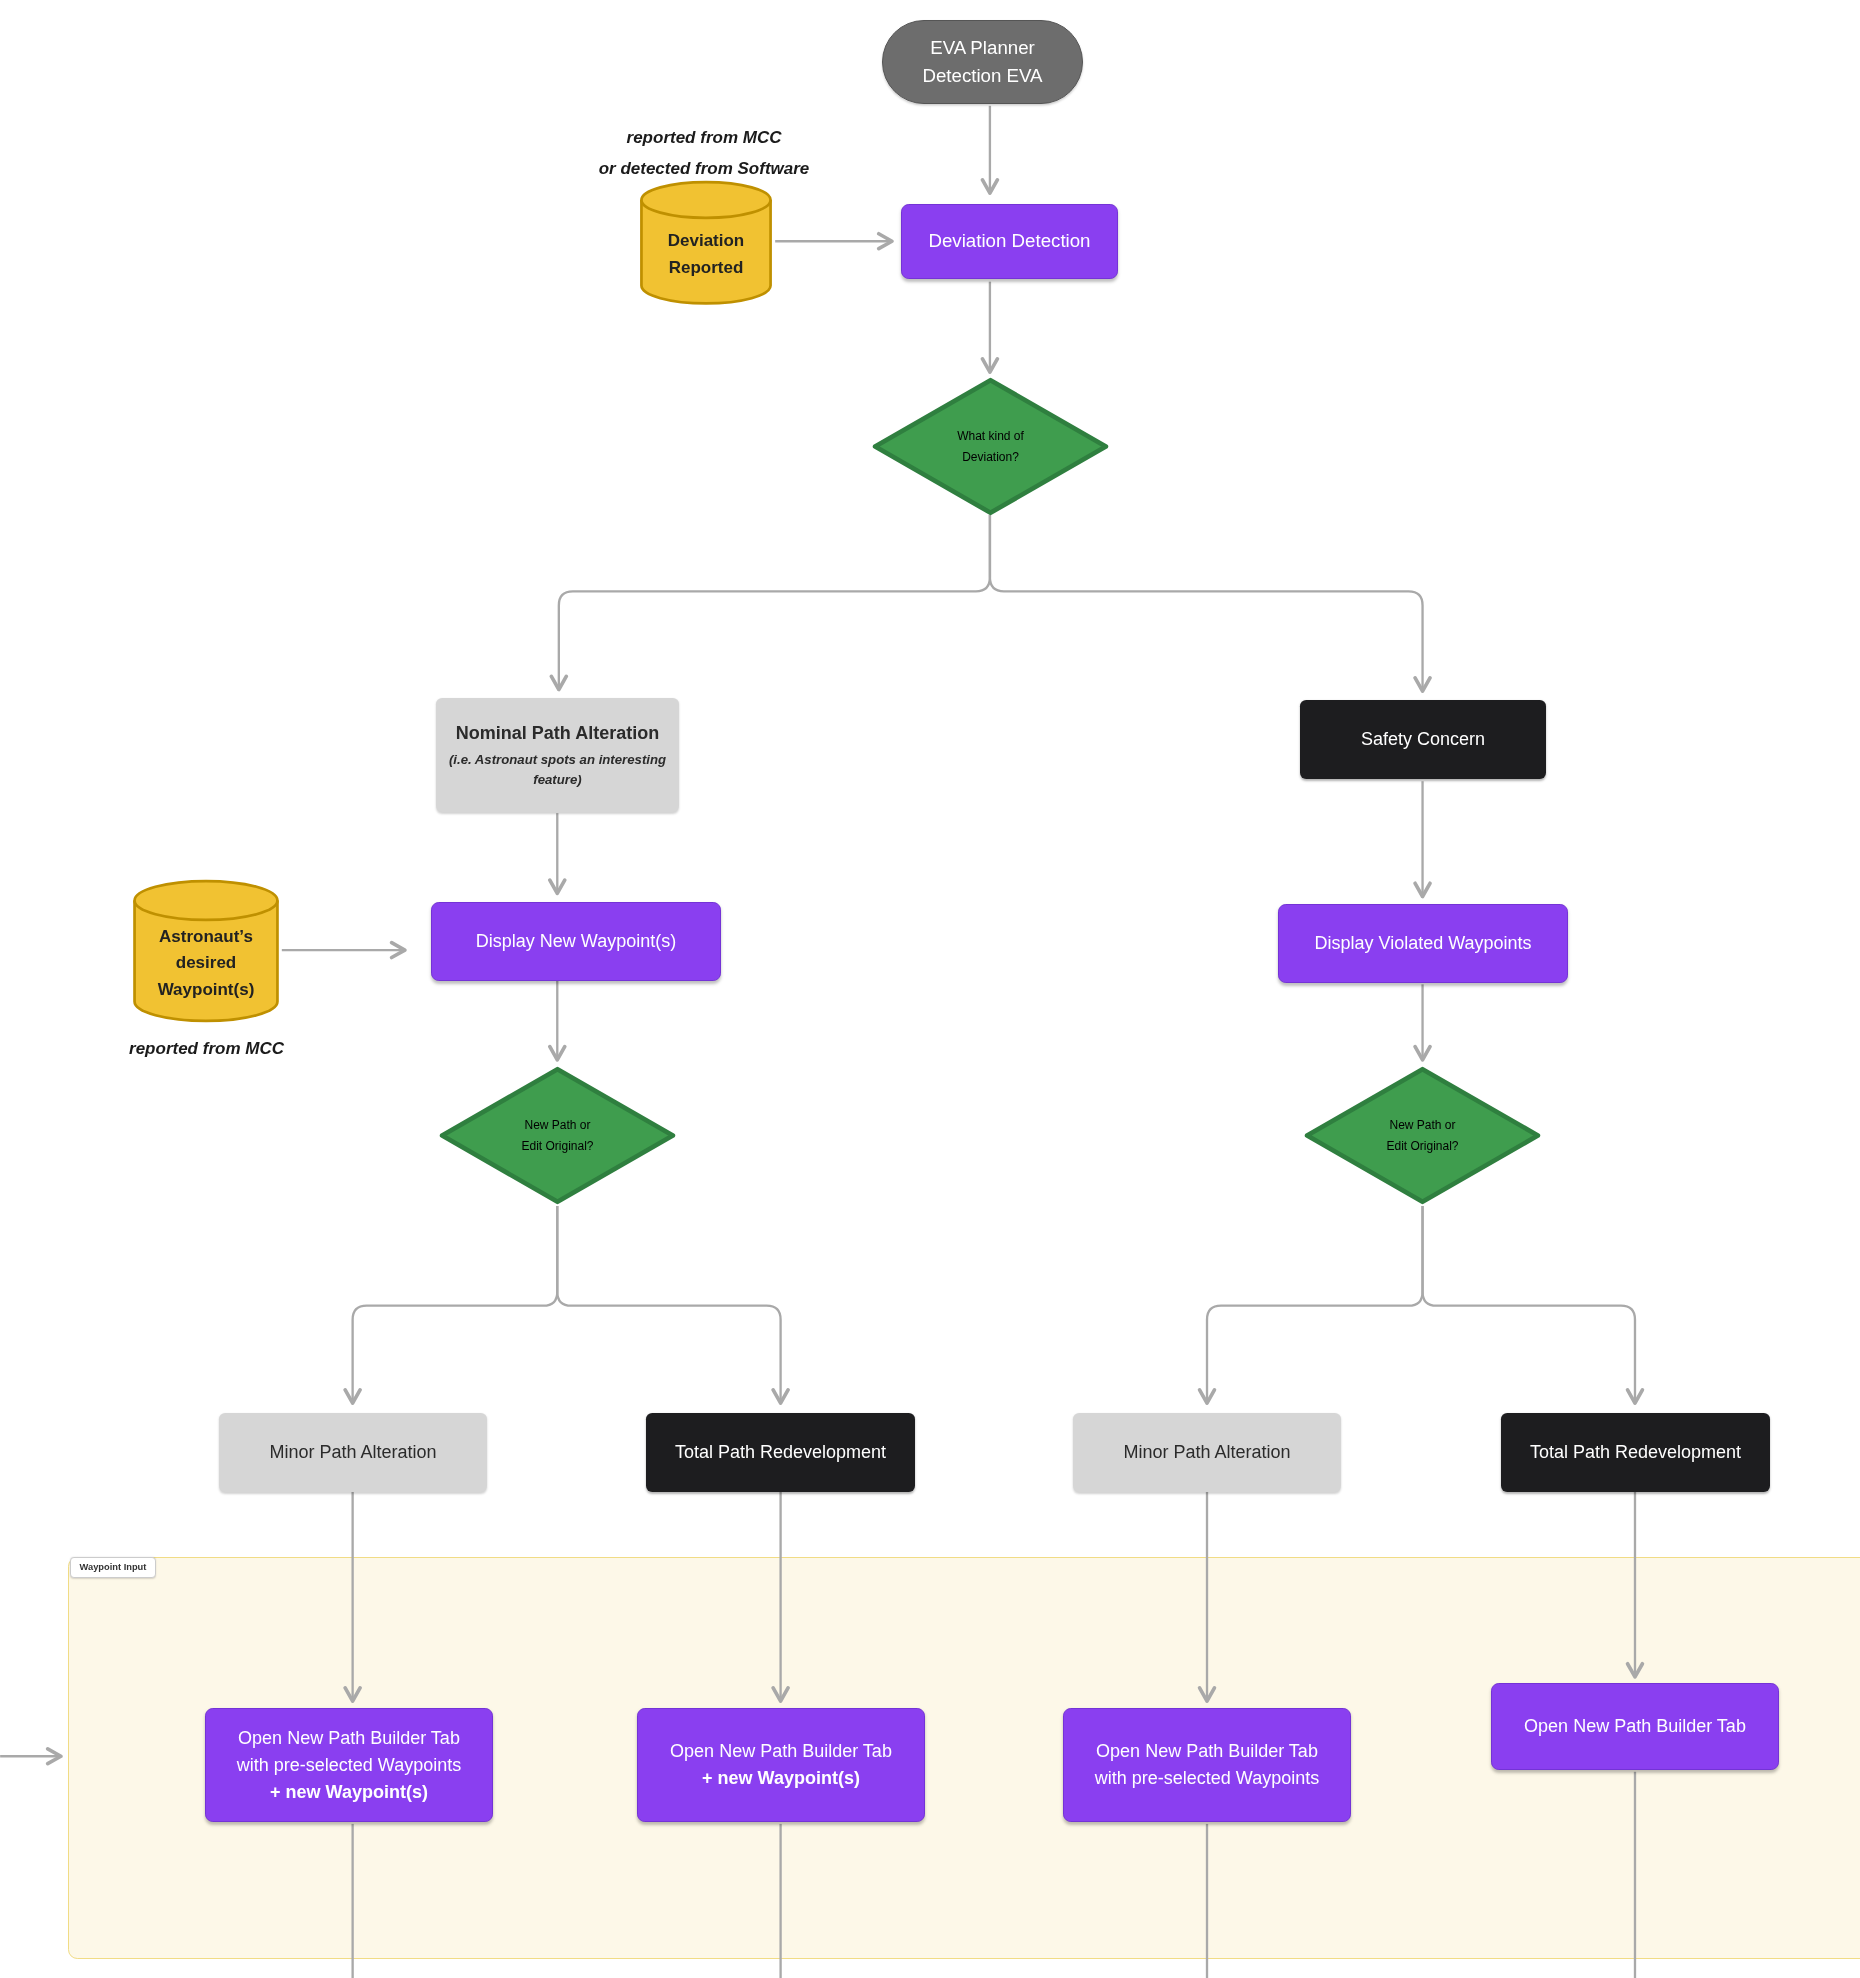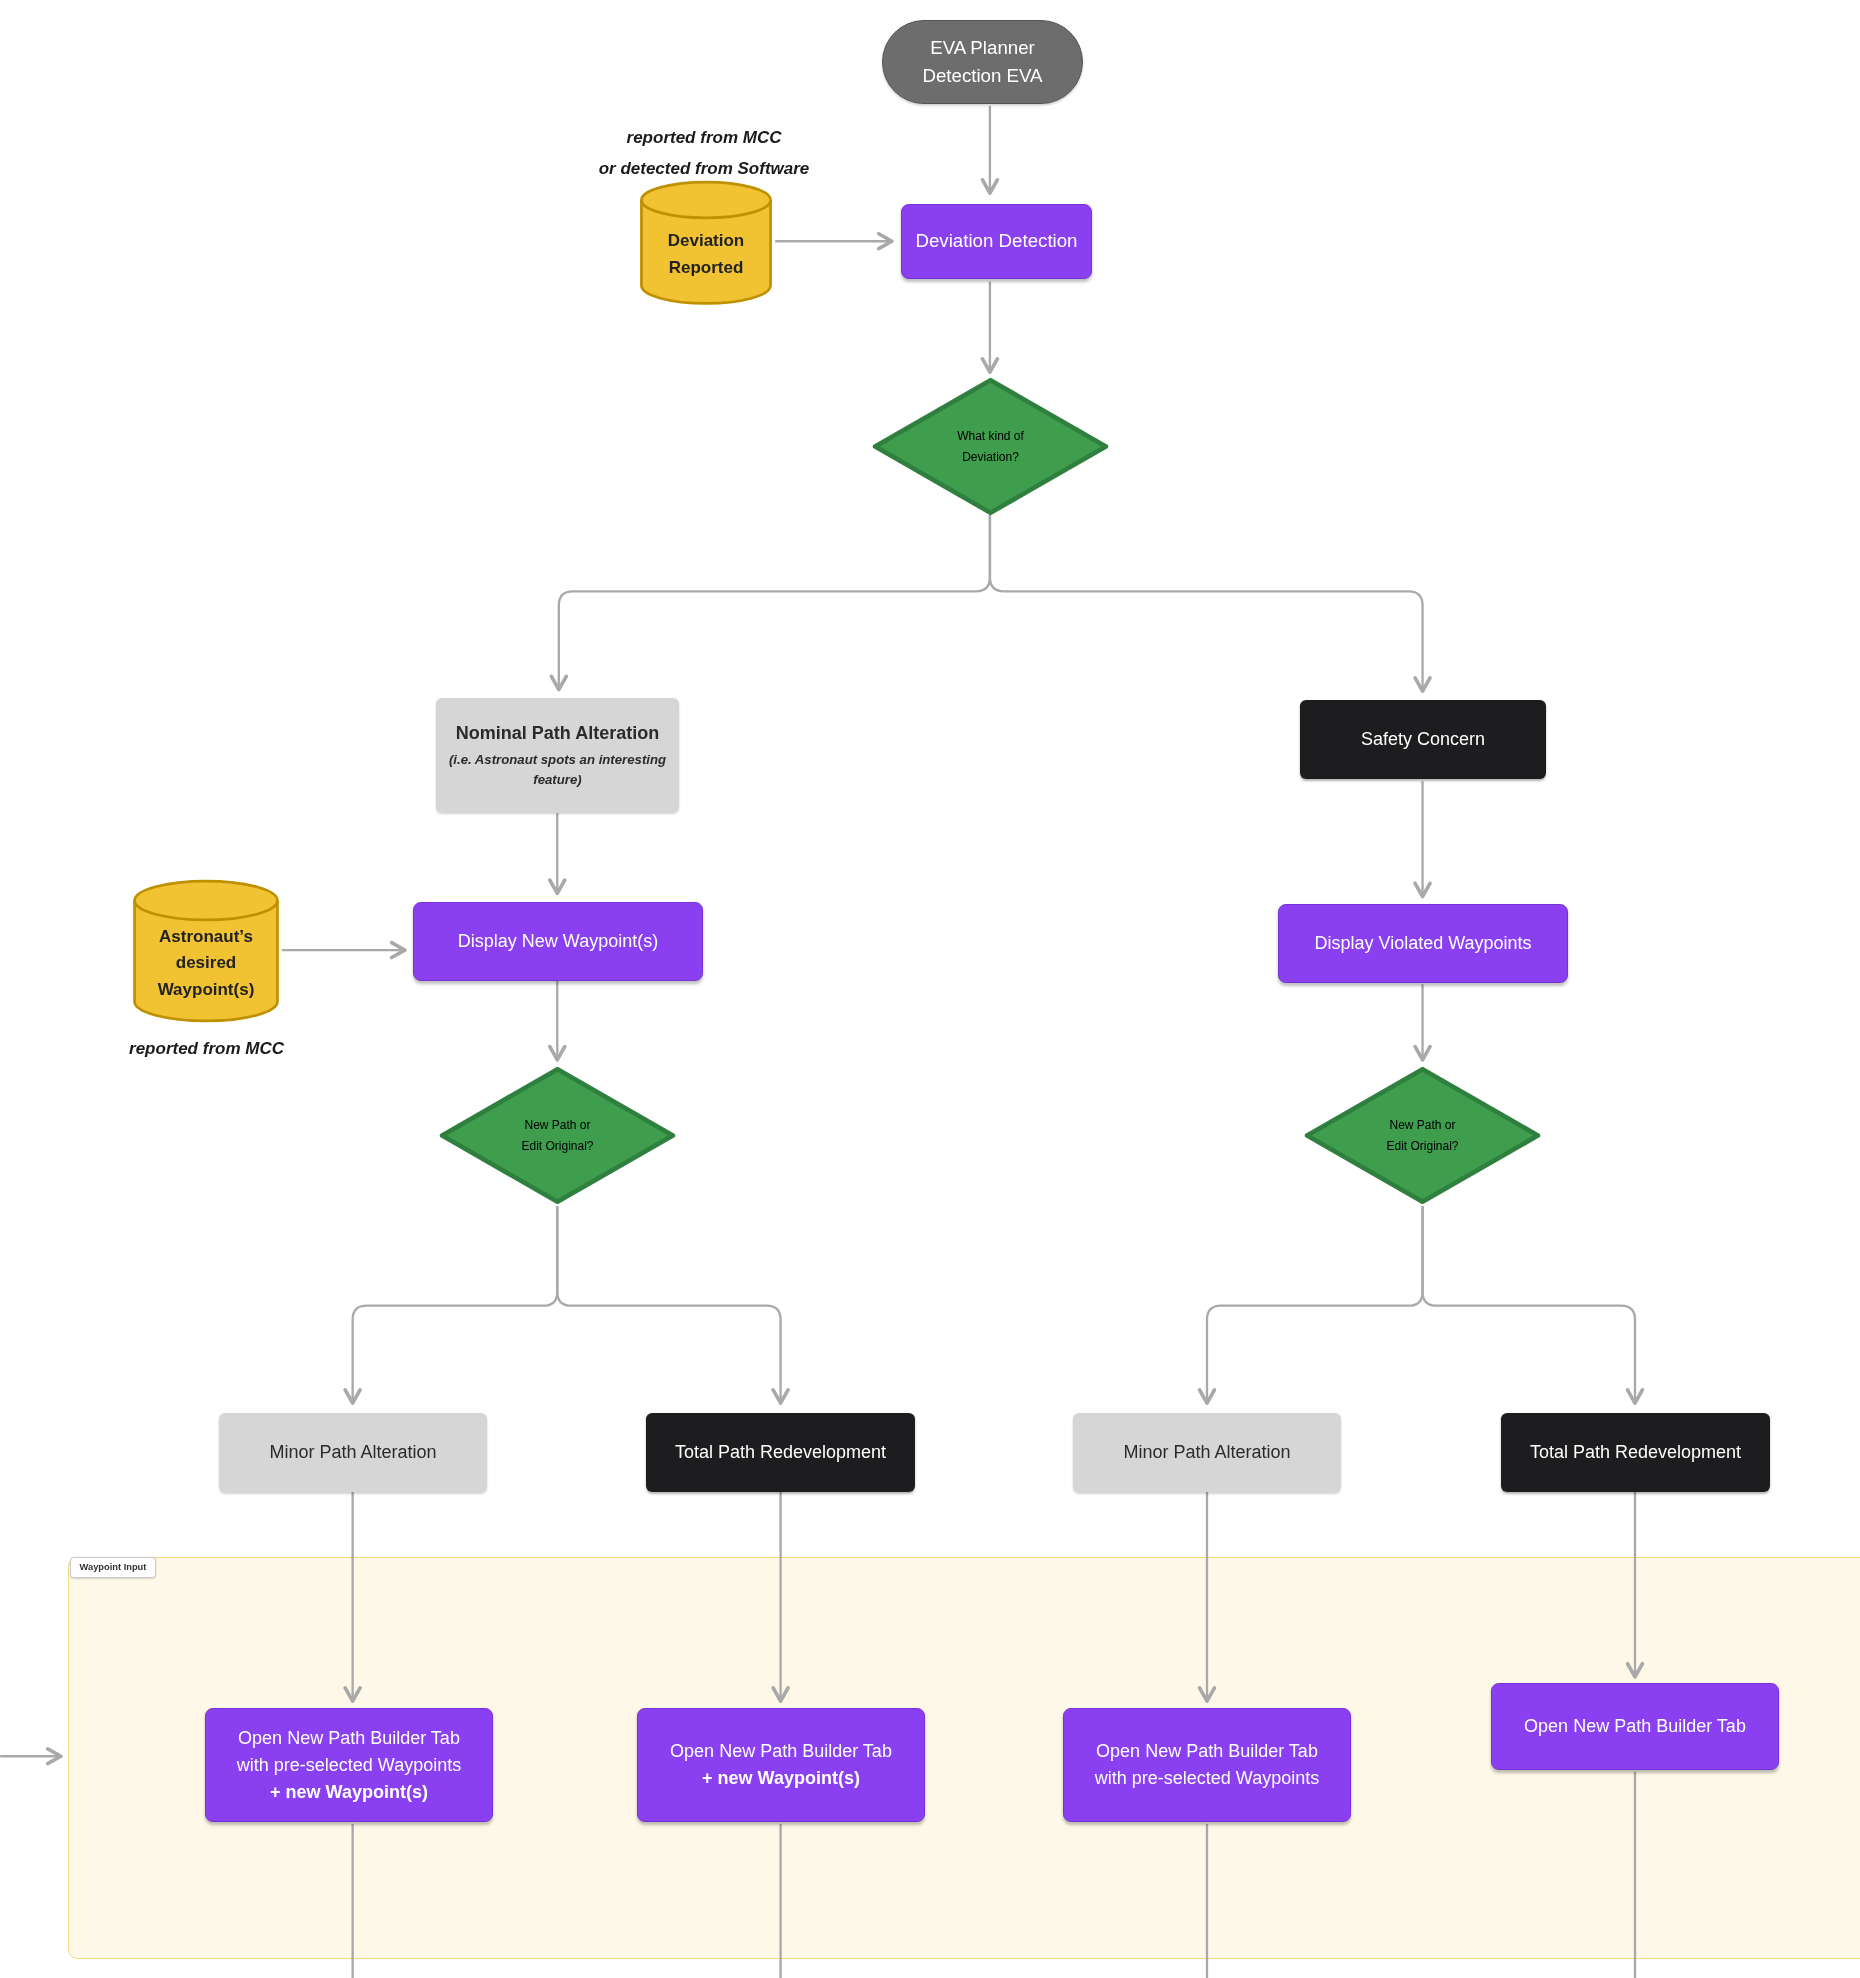--- a/index.html
+++ b/index.html
@@ -124,21 +124,21 @@
 
   <div class="node cyl-wrap" style="left:639px; top:179px; width:134px; height:126px;">
     <svg width="134" height="126" viewBox="0 0 172 162">
       <path d="M3,27 v110 a83,23 0 0 0 166,0 v-110" fill="#f1c232" stroke="#bf9000" stroke-width="3.5"></path>
       <ellipse cx="86" cy="27" rx="83" ry="23" fill="#f1c232" stroke="#bf9000" stroke-width="3.5"></ellipse>
     </svg>
     <div class="cyl-label">Deviation
 Reported</div>
   </div>
 
-  <div class="node purple" style="left:901px; top:204px; width:191px; height:75px; font-size:18.7px;">Deviation Detection</div>
+  <div class="node purple" style="left:901px; top:204px; width:217px; height:75px; font-size:18.7px;">Deviation Detection</div>
 
   <div class="node diamond-wrap" style="left:872px; top:377px; width:237px; height:139px;">
     <svg width="237" height="139" viewBox="0 0 304 178">
       <polygon points="152,4 300,89 152,174 4,89" fill="#3f9d4e" stroke="#2f7f3f" stroke-width="6" stroke-linejoin="round"></polygon>
     </svg>
     <div class="diamond-label">What kind of
 Deviation?</div>
   </div>
 
   <div class="node darkbox" style="left:1300px; top:700px; width:246px; height:79px;">Safety Concern</div>
@@ -154,21 +154,21 @@
       <path d="M3,29 v130 a92,25 0 0 0 184,0 v-130" fill="#f1c232" stroke="#bf9000" stroke-width="3.5"></path>
       <ellipse cx="95" cy="29" rx="92" ry="25" fill="#f1c232" stroke="#bf9000" stroke-width="3.5"></ellipse>
     </svg>
     <div class="cyl-label">Astronaut’s
 desired
 Waypoint(s)</div>
   </div>
 
   <div class="annotation" style="left:90px; top:1034px; width:233px;">reported from MCC</div>
 
-  <div class="node purple" style="left:413px; top:902px; width:290px; height:79px;">Display New Waypoint(s)</div>
+  <div class="node purple" style="left:431px; top:902px; width:290px; height:79px;">Display New Waypoint(s)</div>
 
   <div class="node purple" style="left:1278px; top:904px; width:290px; height:79px;">Display Violated Waypoints</div>
 
   <div class="node diamond-wrap" style="left:439px; top:1066px; width:237px; height:139px;">
     <svg width="237" height="139" viewBox="0 0 304 178">
       <polygon points="152,4 300,89 152,174 4,89" fill="#3f9d4e" stroke="#2f7f3f" stroke-width="6" stroke-linejoin="round"></polygon>
     </svg>
     <div class="diamond-label">New Path or
 Edit Original?</div>
   </div>

